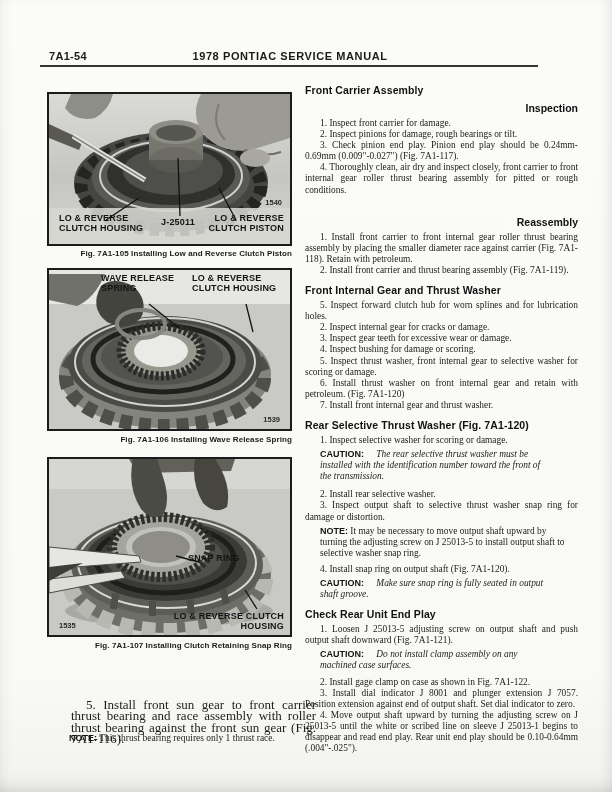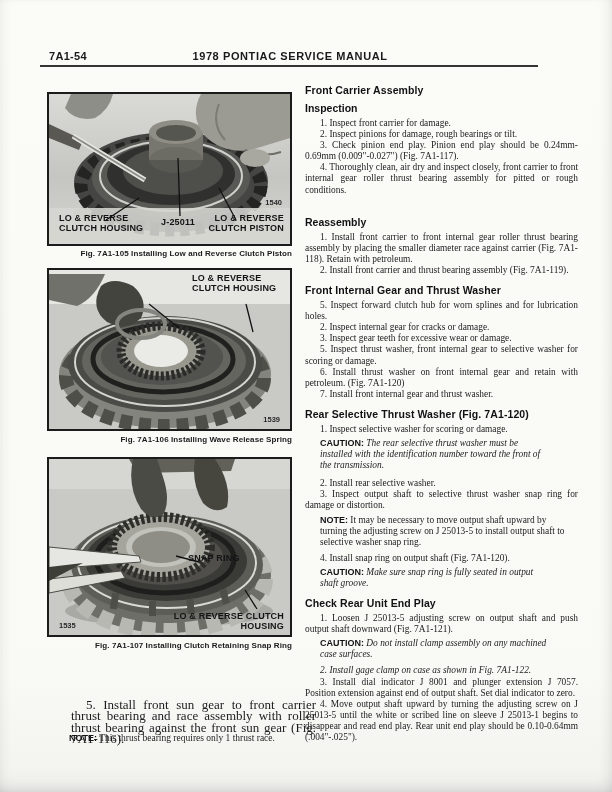--- a/index.html
+++ b/index.html
@@ -27,26 +27,26 @@
   .pnum{position:absolute;font:700 7.5px "Liberation Sans",sans-serif;color:#2a2a2c;}
   .cap{position:absolute;left:0;width:245px;text-align:right;
     font:700 8px "Liberation Sans",sans-serif;color:#1b1b1d;letter-spacing:.1px;}
   .cap1{top:157px;} .cap2{top:343px;} .cap3{top:549px;}
   .lstep{position:absolute;left:0;top:594px;width:245px;font-size:13px;line-height:11.4px;
     text-align:justify;text-indent:15px;margin-left:24px;}
   .lnote{position:absolute;left:22px;top:631px;width:223px;font-size:9.5px;line-height:11.4px;}
   
   .rc-h{font:700 10.5px "Liberation Sans",sans-serif;color:#111113;margin:8px 0 4px;letter-spacing:.1px;text-align:left;}
   .rc-h.first{margin-top:0;}
-  .rc-sub{font:700 10.5px "Liberation Sans",sans-serif;color:#111113;margin:6px 0 4px;text-align:left;}
+  .rc-sub{font:700 10.5px "Liberation Sans",sans-serif;color:#111113;margin:6px 0 4px;text-align:right;}
   .rp{margin:0;text-indent:15px;}
   .blk{margin:3px 30px 3px 15px;text-align:left;}
   .blk.wide{margin-right:4px;}
   .blab{font:700 9px "Liberation Sans",sans-serif;color:#141416;}
-  .ital{font-style:italic;}
+  .ital{font-style:italic;margin-left:10px;}
 </style>
 </head>
 <body>
 
 <div class="page">
 
   <div class="hdr-code">7A1-54</div>
   <div class="hdr-title">1978 PONTIAC SERVICE MANUAL</div>
   <div class="hdr-rule"></div>
 
@@ -105,20 +105,21 @@
         <ellipse cx="114" cy="89" rx="70" ry="33" fill="none" stroke="#20201e" stroke-width="5"></ellipse>
         <ellipse cx="113" cy="87" rx="61" ry="28" fill="#52524e"></ellipse>
         <ellipse cx="112" cy="81" rx="40" ry="25" fill="#98988f" stroke="#2b2b29" stroke-width="9" stroke-dasharray="3.2 2.2"></ellipse>
         <ellipse cx="112" cy="81" rx="27" ry="16" fill="#eaeae6"></ellipse>
         <path d="M0,4 L56,4 Q46,28 28,36 L0,30 Z" fill="#71716b"></path>
         <path d="M52,16 Q40,38 58,52 Q78,62 92,48 Q100,30 84,16 Q64,6 52,16 Z" fill="#44443f"></path>
         <ellipse cx="92" cy="54" rx="24" ry="14" fill="none" stroke="#85857f" stroke-width="4"></ellipse>
         <path d="M100,34 L130,58" stroke="#111" stroke-width="1.3" fill="none"></path>
         <path d="M197,34 L204,62" stroke="#111" stroke-width="1.3" fill="none"></path>
       </svg>
+      <div class="plabel" style="left:52px;top:3px;width:100px;">WAVE RELEASE SPRING</div>
       <div class="plabel" style="left:143px;top:3px;width:105px;">LO &amp; REVERSE CLUTCH HOUSING</div>
       <div class="pnum" style="right:10px;bottom:5px;">1539</div>
     </div>
     <div class="cap cap2">Fig. 7A1-106 Installing Wave Release Spring</div>
 
     <div class="fig fig3">
       <svg width="241" height="176" viewBox="0 0 241 176">
         <rect width="241" height="176" fill="#c9c9c5"></rect>
         <rect width="241" height="30" fill="#d6d6d2"></rect>
         <ellipse cx="120" cy="152" rx="104" ry="16" fill="#93938f" opacity="0.6"></ellipse>
@@ -165,34 +166,35 @@
     <p class="rp">4. Thoroughly clean, air dry and inspect closely, front carrier to front internal gear roller thrust bearing assembly for pitted or rough conditions.</p>
 
     <div class="rc-sub" style="margin-top:20px;">Reassembly</div>
     <p class="rp">1. Install front carrier to front internal gear roller thrust bearing assembly by placing the smaller diameter race against carrier (Fig. 7A1-118). Retain with petroleum.</p>
     <p class="rp">2. Install front carrier and thrust bearing assembly (Fig. 7A1-119).</p>
 
     <div class="rc-h">Front Internal Gear and Thrust Washer</div>
     <p class="rp">5. Inspect forward clutch hub for worn splines and for lubrication holes.</p>
     <p class="rp">2. Inspect internal gear for cracks or damage.</p>
     <p class="rp">3. Inspect gear teeth for excessive wear or damage.</p>
+    <p class="rp">4. Inspect bushing for damage or scoring.</p>
     <p class="rp">5. Inspect thrust washer, front internal gear to selective washer for scoring or damage.</p>
     <p class="rp">6. Install thrust washer on front internal gear and retain with petroleum. (Fig. 7A1-120)</p>
     <p class="rp">7. Install front internal gear and thrust washer.</p>
 
     <div class="rc-h">Rear Selective Thrust Washer (Fig. 7A1-120)</div>
     <p class="rp">1. Inspect selective washer for scoring or damage.</p>
     <p class="blk"><span class="blab">CAUTION:</span> <span class="ital">The rear selective thrust washer must be installed with the identification number toward the front of the transmission.</span></p>
     <p class="rp" style="margin-top:7px;">2. Install rear selective washer.</p>
     <p class="rp">3. Inspect output shaft to selective thrust washer snap ring for damage or distortion.</p>
     <p class="blk wide"><span class="blab">NOTE:</span> <span>It may be necessary to move output shaft upward by turning the adjusting screw on J 25013-5 to install output shaft to selective washer snap ring.</span></p>
     <p class="rp" style="margin-top:5px;">4. Install snap ring on output shaft (Fig. 7A1-120).</p>
     <p class="blk"><span class="blab">CAUTION:</span> <span class="ital">Make sure snap ring is fully seated in output shaft groove.</span></p>
 
     <div class="rc-h">Check Rear Unit End Play</div>
     <p class="rp">1. Loosen J 25013-5 adjusting screw on output shaft and push output shaft downward (Fig. 7A1-121).</p>
     <p class="blk"><span class="blab">CAUTION:</span> <span class="ital">Do not install clamp assembly on any machined case surfaces.</span></p>
-    <p class="rp" style="margin-top:5px;font-style:italic;">2. Install gage clamp on case as shown in Fig. 7A1-122.</p>
+    <p class="rp" style="margin-top:5px;">2. Install gage clamp on case as shown in Fig. 7A1-122.</p>
     <p class="rp">3. Install dial indicator J 8001 and plunger extension J 7057. Position extension against end of output shaft. Set dial indicator to zero.</p>
     <p class="rp">4. Move output shaft upward by turning the adjusting screw on J 25013-5 until the white or scribed line on sleeve J 25013-1 begins to disappear and read end play. Rear unit end play should be 0.10-0.64mm (.004"-.025").</p>
   </div>
 
 </div>
 
 </body></html>

